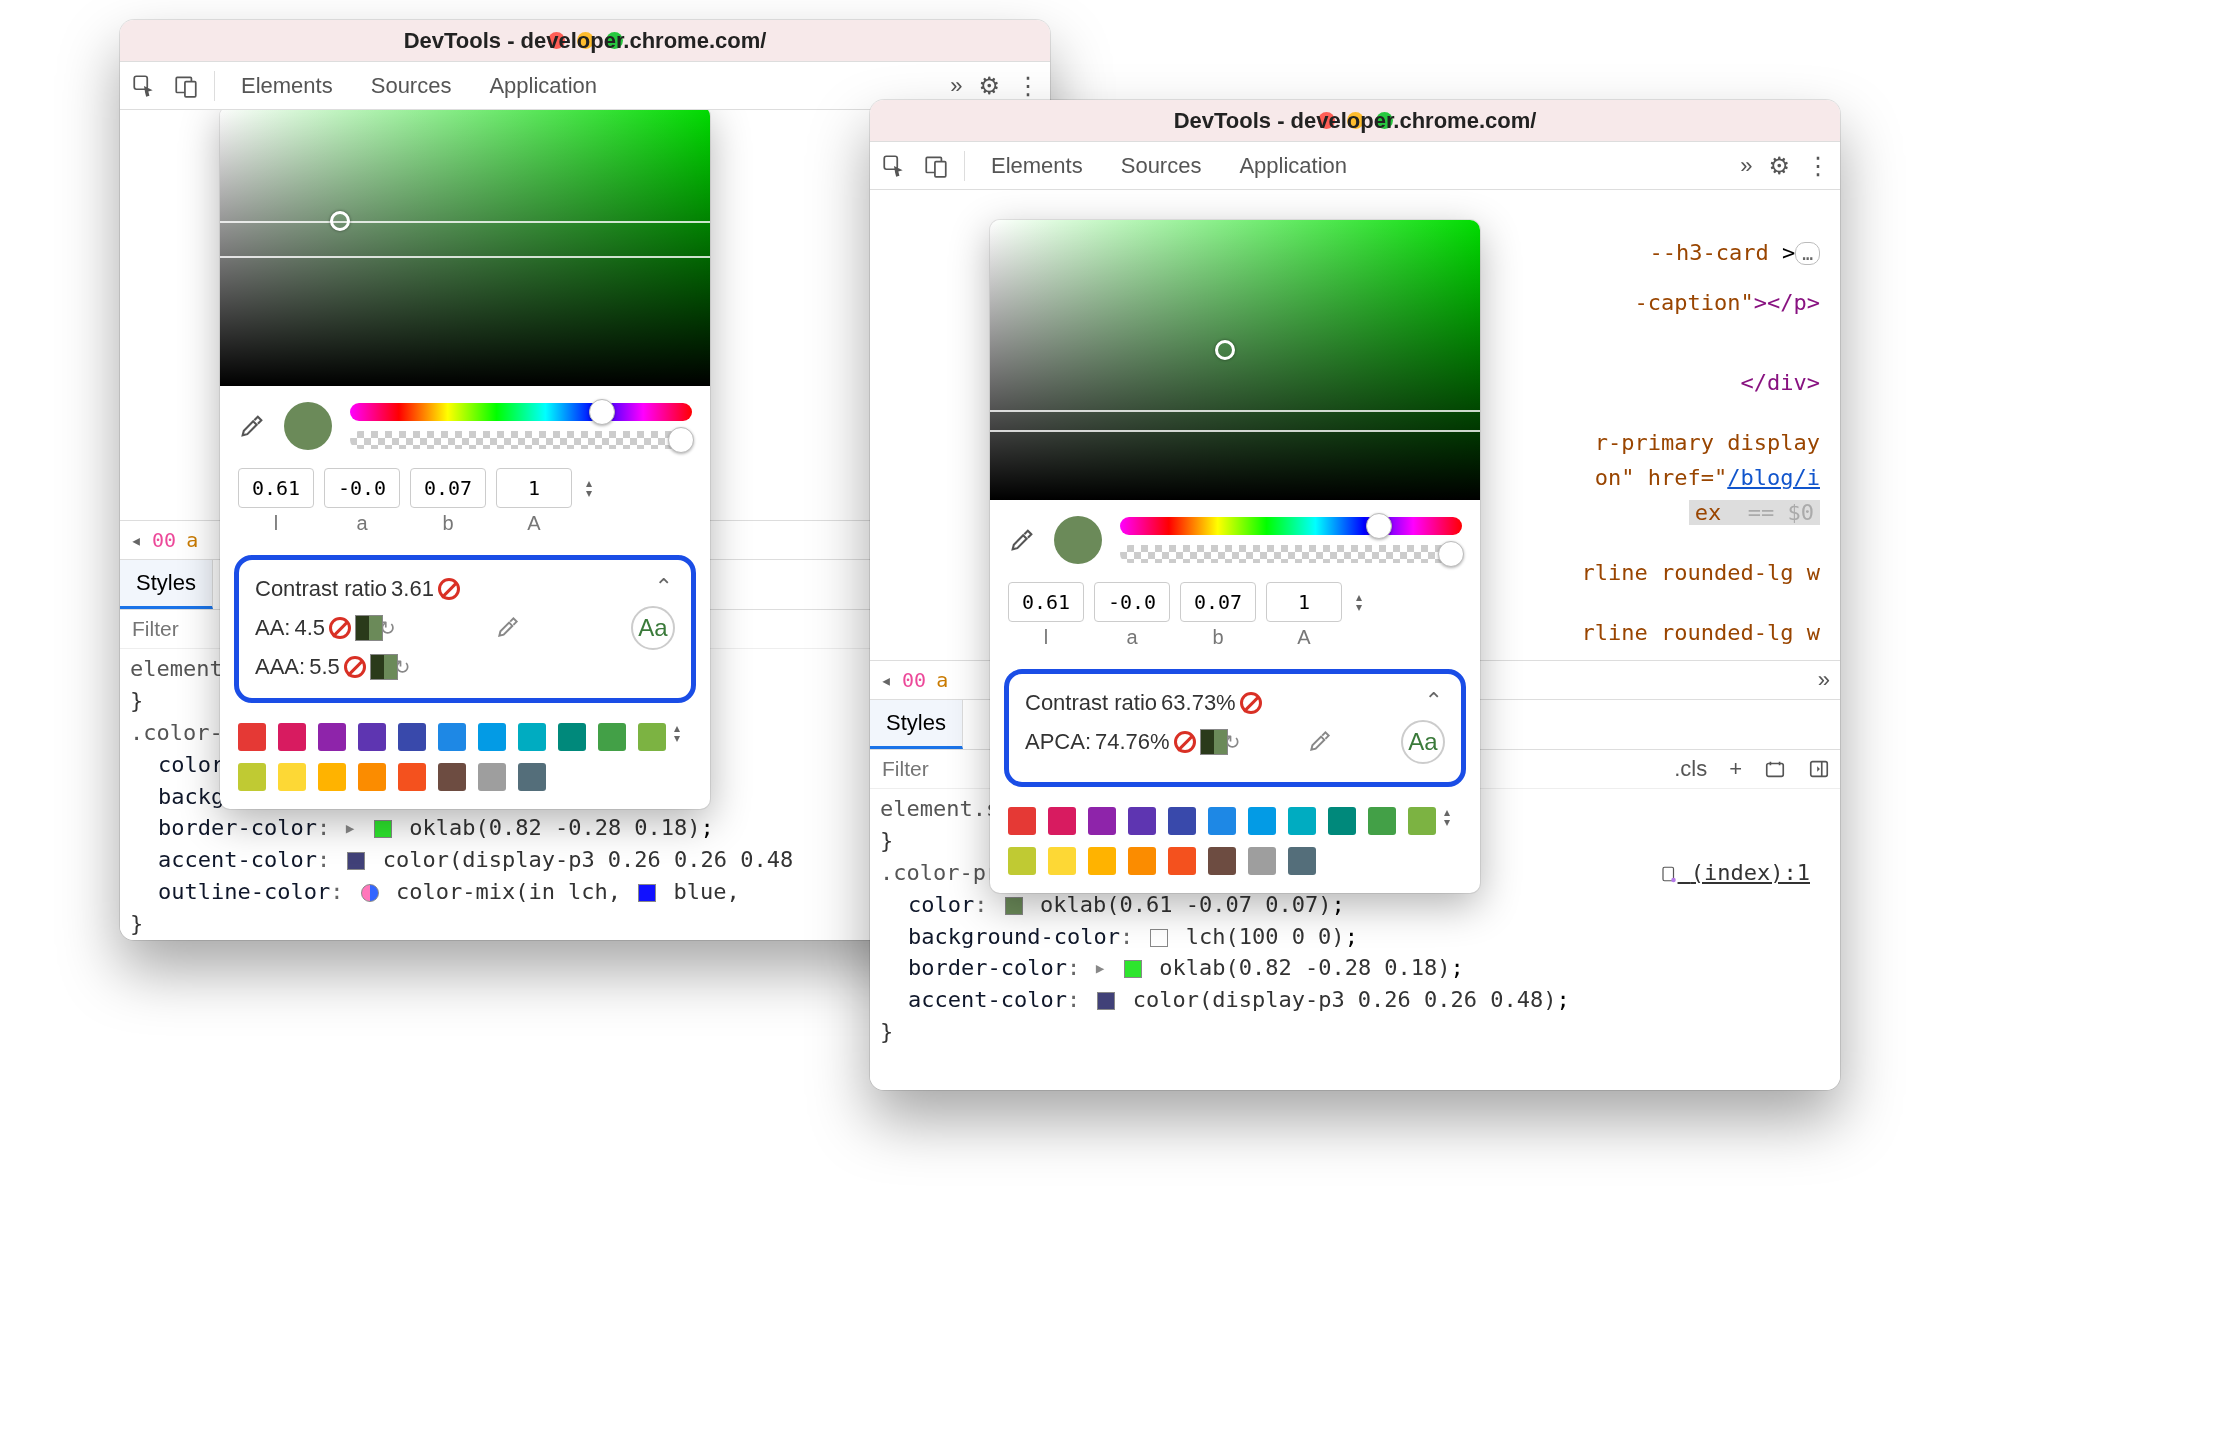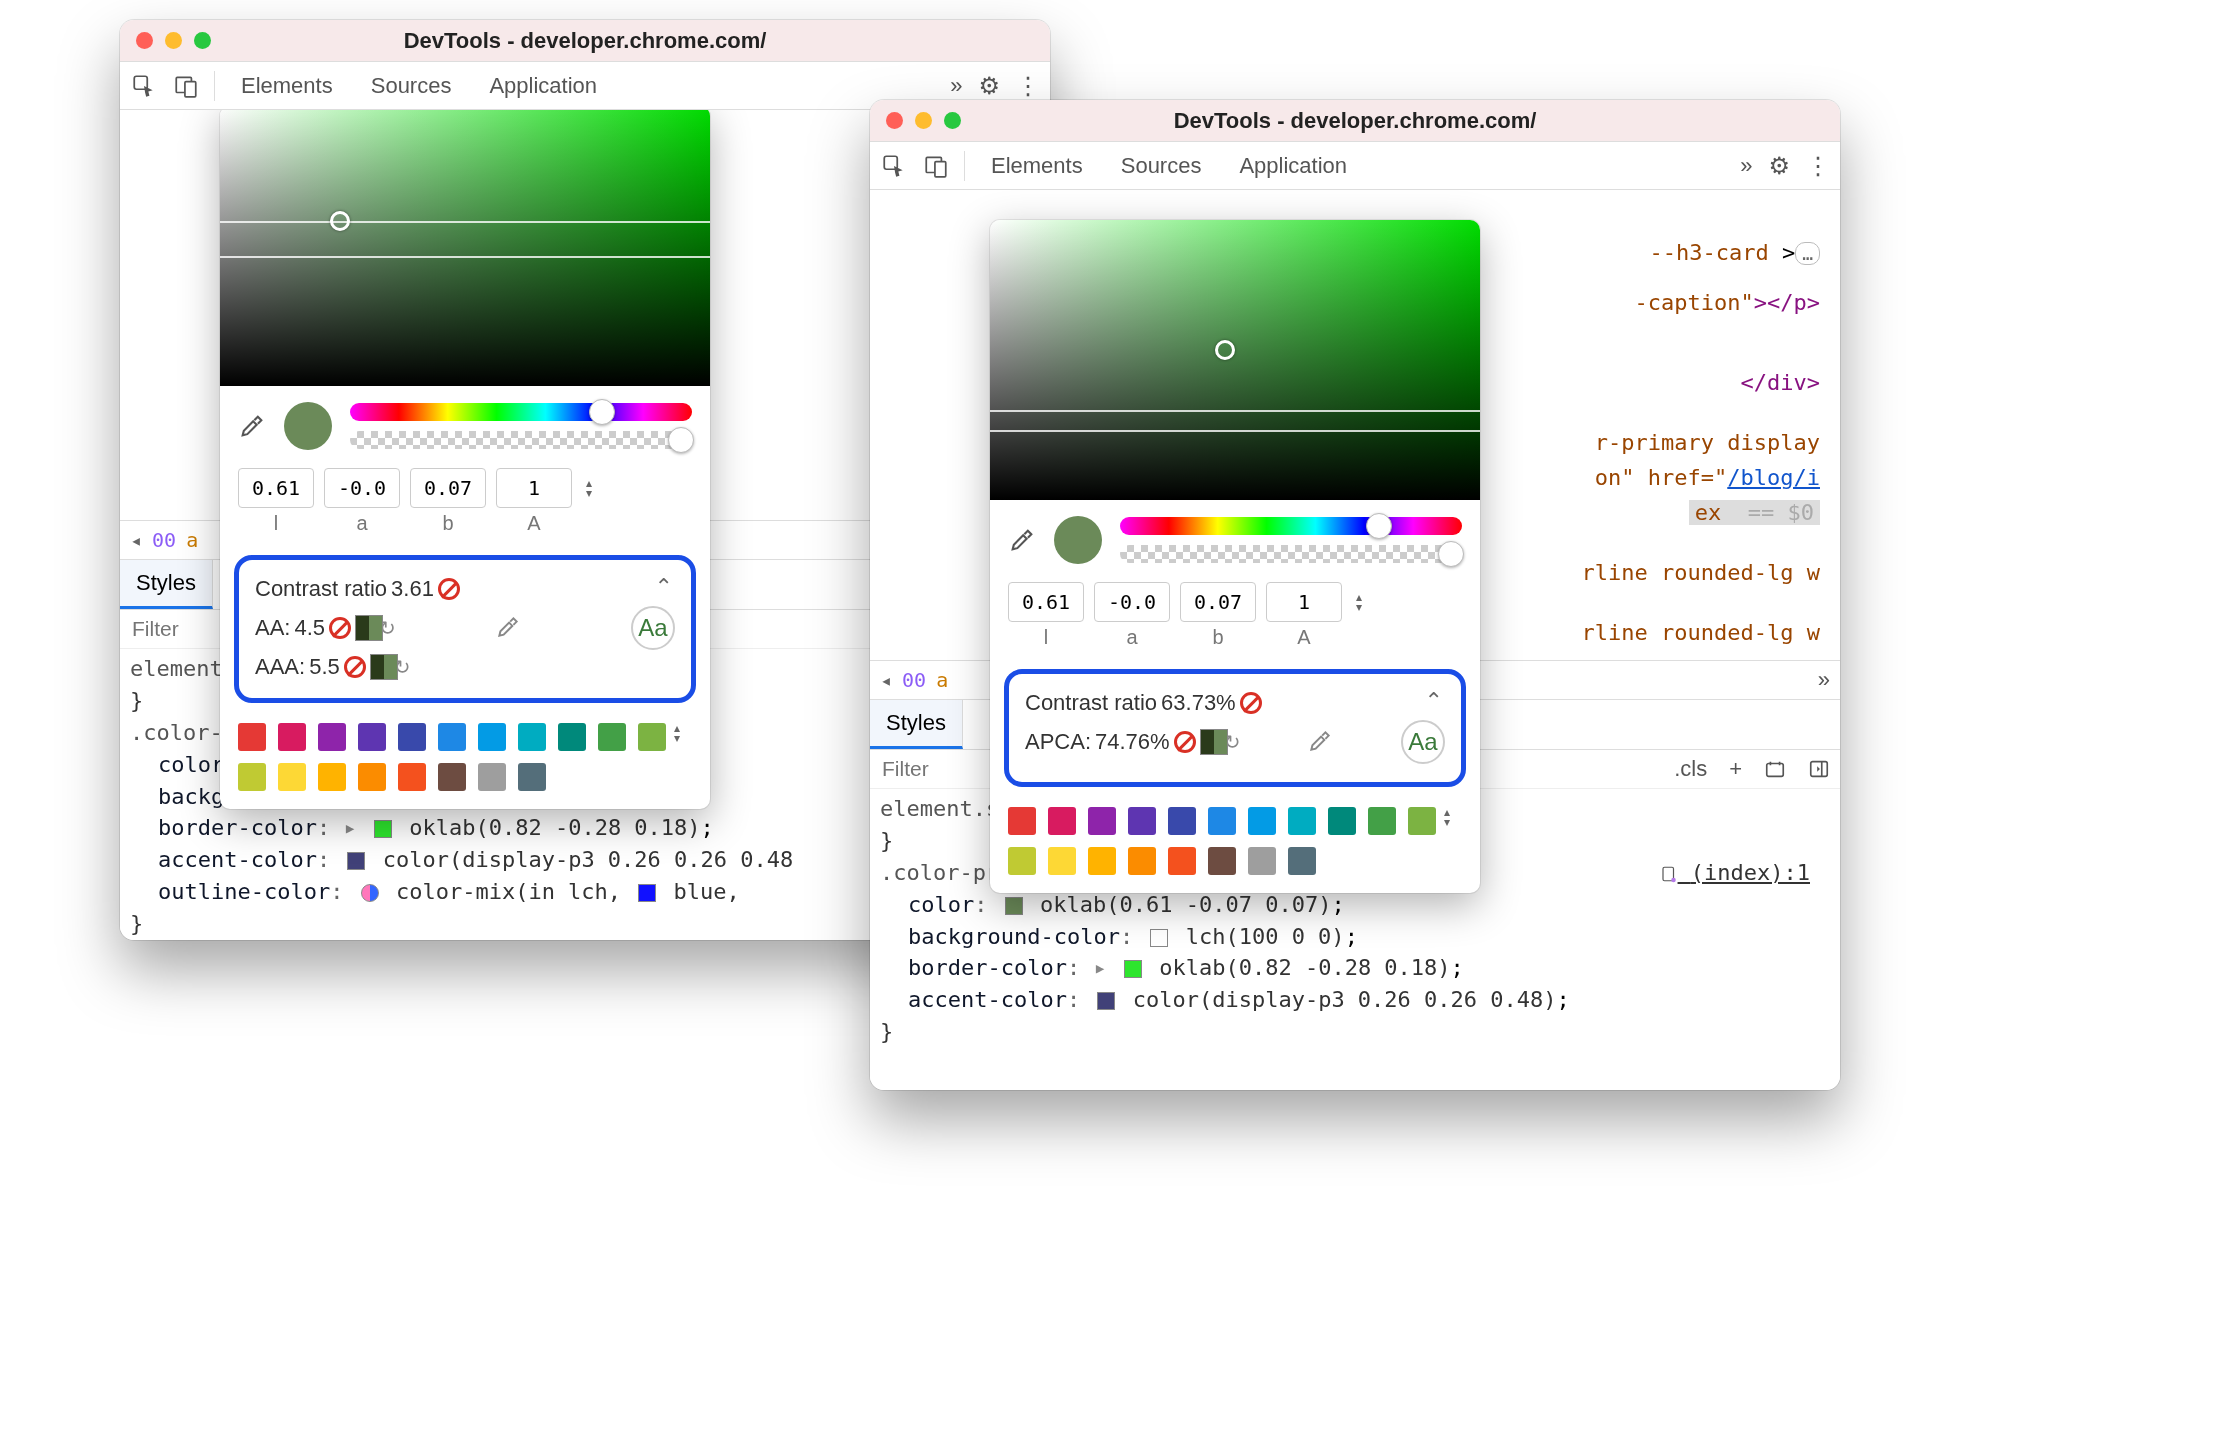--- a/index.html
+++ b/index.html
@@ -22,20 +22,21 @@
   .titlebar {
     height: 42px;
     background: #f7e9ea;
     border-top-left-radius: 14px;
     border-top-right-radius: 14px;
     display: flex;
     align-items: center;
     padding: 0 16px;
     position: relative;
     border-bottom: 1px solid #ddd;
+    justify-content: center;
   }
   .traffic { display: flex; gap: 12px; }
   .dot { width: 17px; height: 17px; border-radius: 50%; }
   .dot.close { background: #ff5f57; }
   .dot.min { background: #febc2e; }
   .dot.max { background: #28c840; }
   .win-title {
     position: absolute;
     left: 50%;
     transform: translateX(-50%);
@@ -142,21 +143,21 @@
   .caret { position:absolute; right:18px; top:14px; color:#666; }
 
   .palette { padding:6px 18px 18px; display:flex; flex-wrap:wrap; gap:12px; position:relative; }
   .pal-sw { width:28px; height:28px; border-radius:3px; }
   .pal-arrows { position:absolute; right:18px; top:6px; width:18px; display:flex; flex-direction:column; color:#666; font-size:12px; line-height:10px; }
 
   
   .styles-pane { position:absolute; left:0; right:0; bottom:0; border-top:1px solid #ddd; background:#fff; }
   .crumbs { display:flex; align-items:center; gap:10px; border-bottom:1px solid #ddd; padding:6px 10px; font-family:ui-monospace,monospace; font-size:20px; }
   .crumbs .lt { color:#666; }
-  .crumbs .oo { color:#8b5cf6;text-align:right; }
+  .crumbs .oo { color:#ec4899;text-align:right; }
   .crumbs .aa { color:#c97a00; }
   .crumbs .chev2 { color:#555; margin-left:10px; font-size:22px; font-family:sans-serif; }
   .styles-tabs { display:flex; align-items:center; border-bottom:1px solid #ddd; }
   .styles-tab { padding:10px 16px; border-right:1px solid #ddd; }
   .styles-tab.active { background:#f2f6fc; border-bottom:3px solid #1a73e8; }
   .filter-row { display:flex; align-items:center; border-bottom:1px solid #eee; padding:6px 10px; color:#888; }
   .filter-row input { border:none; font-size:21px; width:120px; color:#888; }
   .filter-icons { margin-left:auto; display:flex; gap:22px; color:#555; font-size:22px; align-items:center; }
 
   .rules { padding:4px 10px 10px; font-family:ui-monospace,monospace; font-size:22px; line-height:1.45; }

